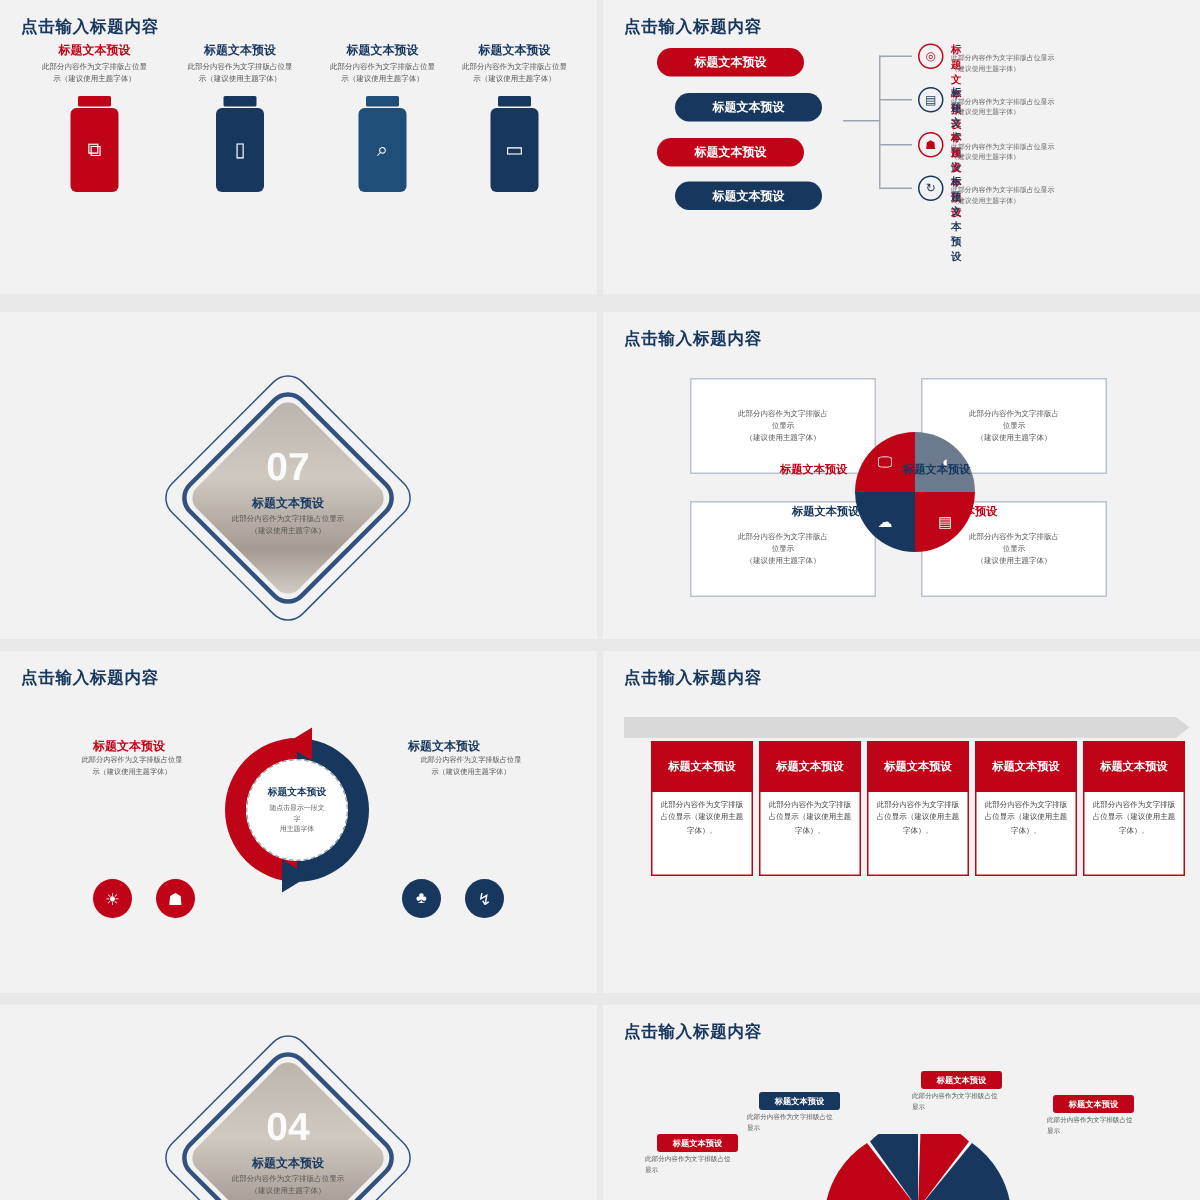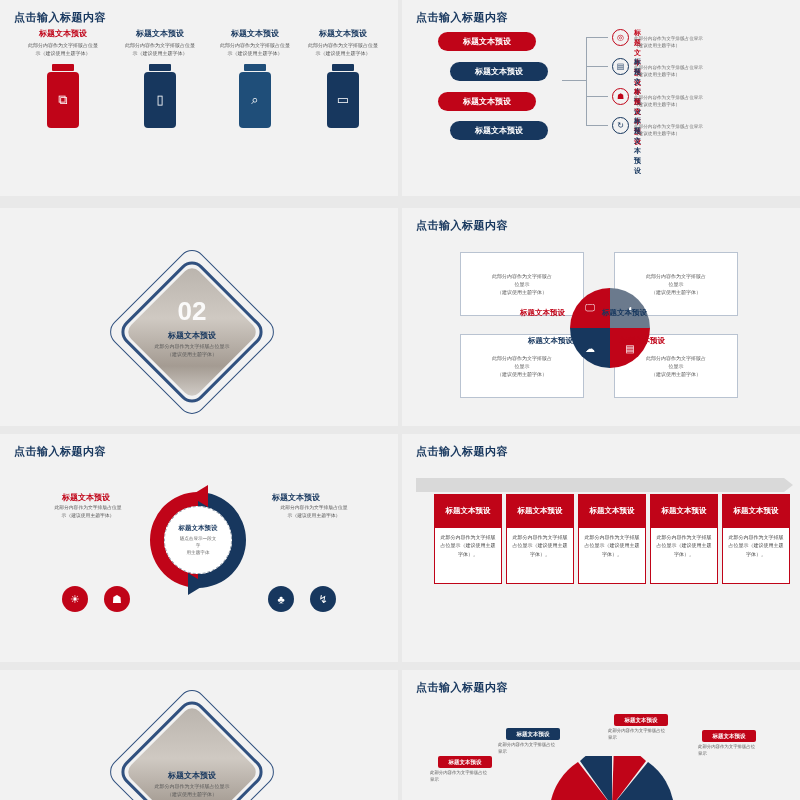--- a/index.html
+++ b/index.html
@@ -275,21 +275,21 @@
         <span>（建议使用主题字体）</span>
       </div>
     </div>
   </div>
 
   <div class="slide s-ml">
     <div class="dia-wrap">
       <div class="dia outer"></div>
       <div class="dia inner"></div>
       <div class="dia photo"></div>
-      <div class="dia-num">02</div>
+      <div class="dia-num">07</div>
       <div class="dia-ttl">标题文本预设</div>
       <div class="dia-dsc">
         <span>此部分内容作为文字排版占位显示</span><br>
         <span>（建议使用主题字体）</span>
       </div>
     </div>
   </div>
 
   <div class="slide s-mr">
     <div class="stitle navy">点击输入标题内容</div>
@@ -395,20 +395,21 @@
       <div class="hd">标题文本预设</div>
       <div class="bd">此部分内容作为文字排版占位显示（建议使用主题字体）。</div>
     </div>
   </div>
 
   <div class="slide s-fl">
     <div class="dia-wrap" style="top:14px;">
       <div class="dia outer"></div>
       <div class="dia inner"></div>
       <div class="dia photo"></div>
+      <div class="dia-num">04</div>
       <div class="dia-ttl">标题文本预设</div>
       <div class="dia-dsc">
         <span>此部分内容作为文字排版占位显示</span><br>
         <span>（建议使用主题字体）</span>
       </div>
     </div>
   </div>
 
   <div class="slide s-fr">
     <div class="stitle navy">点击输入标题内容</div>

